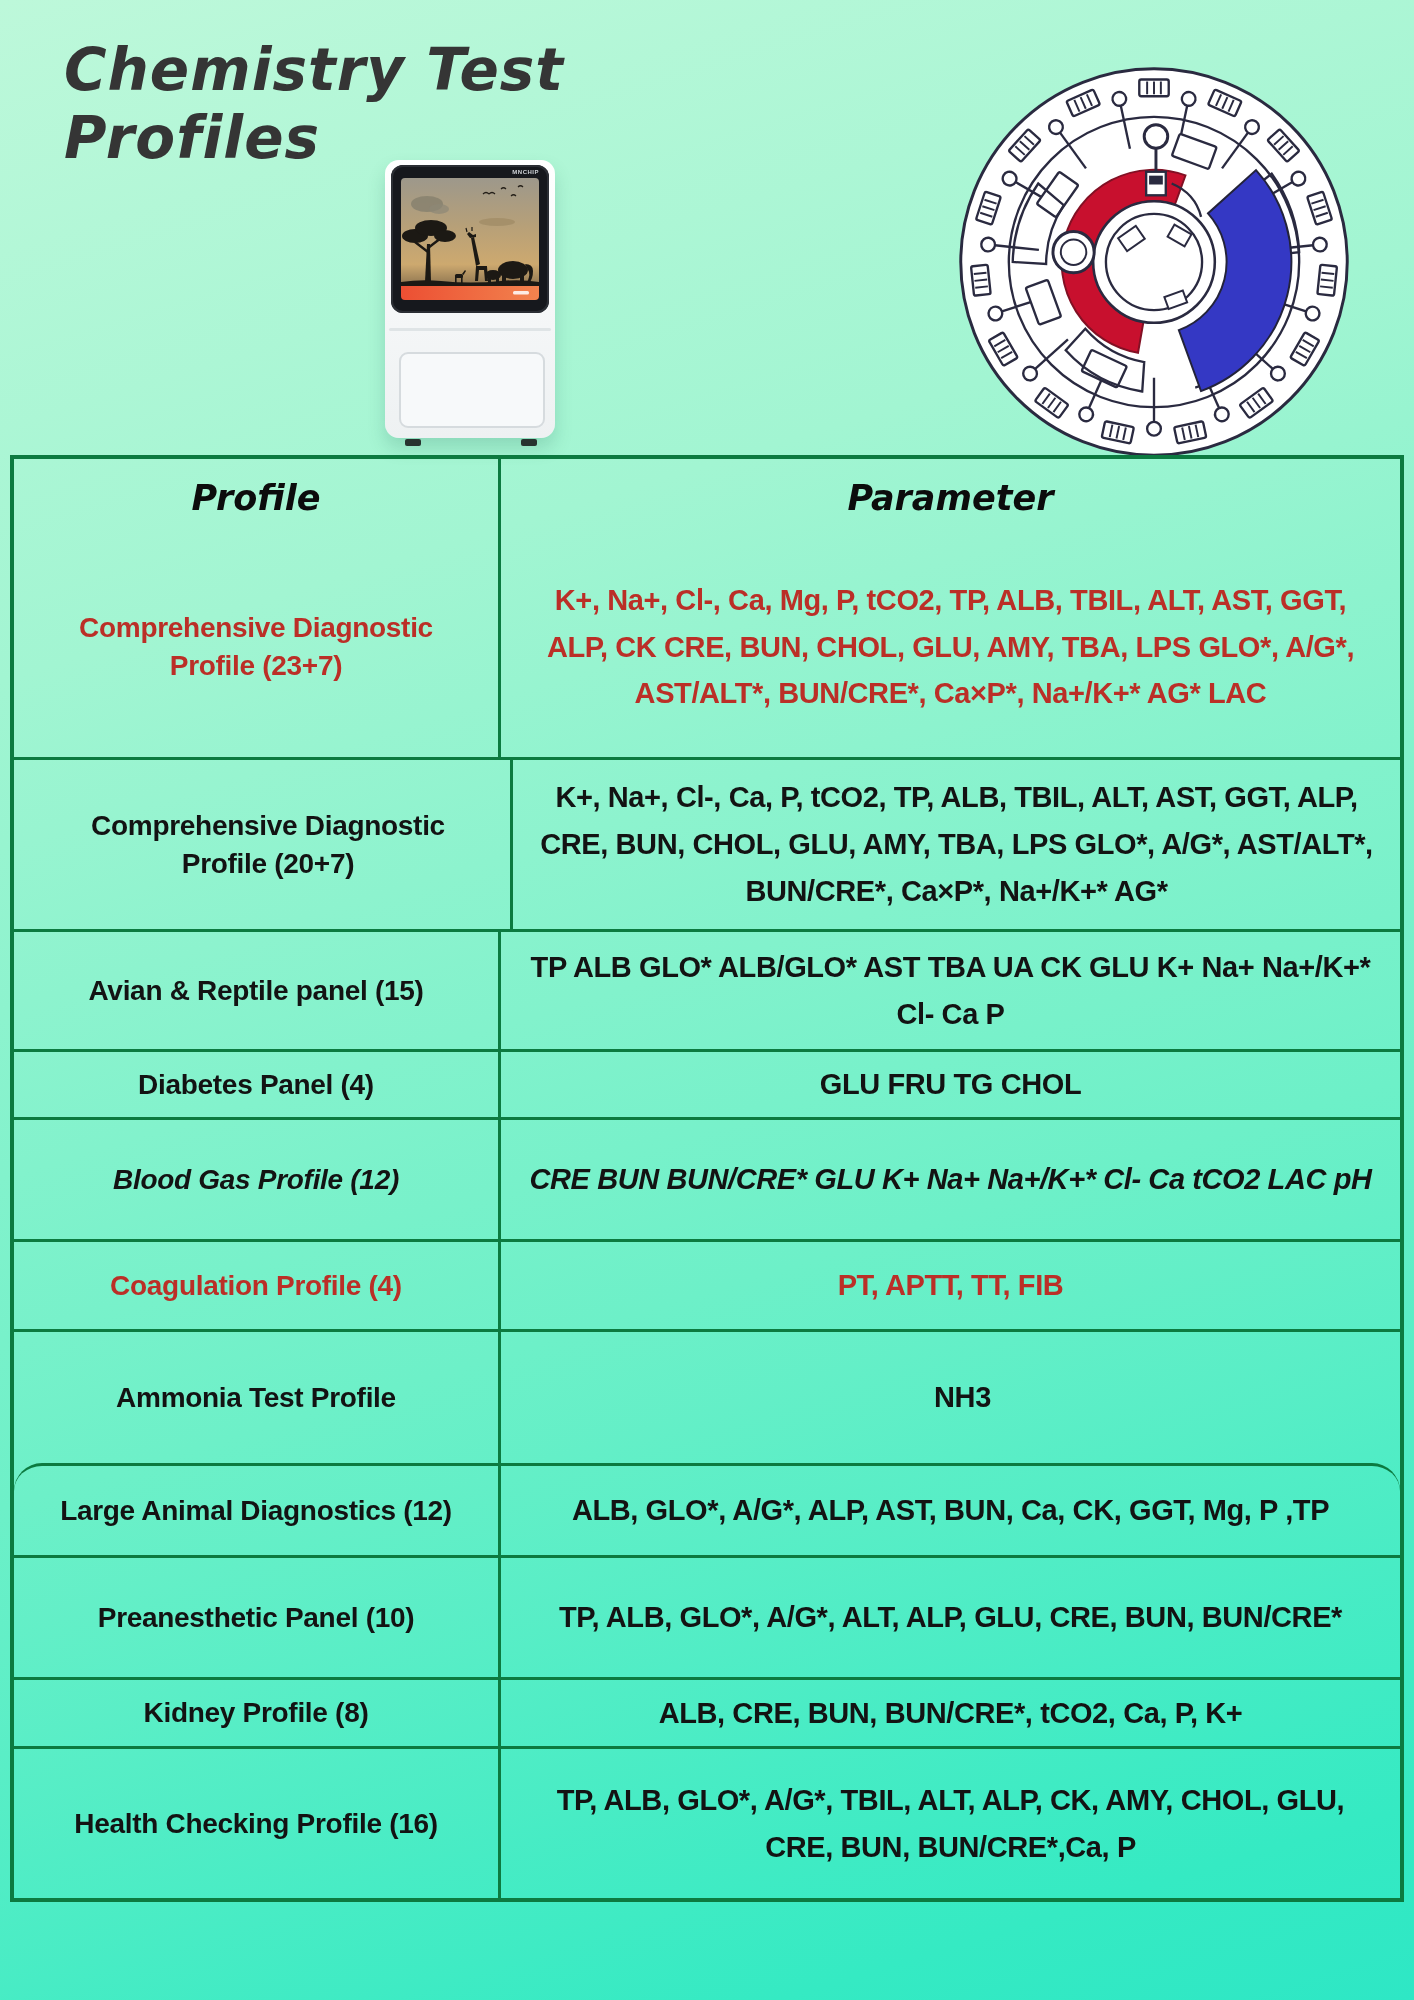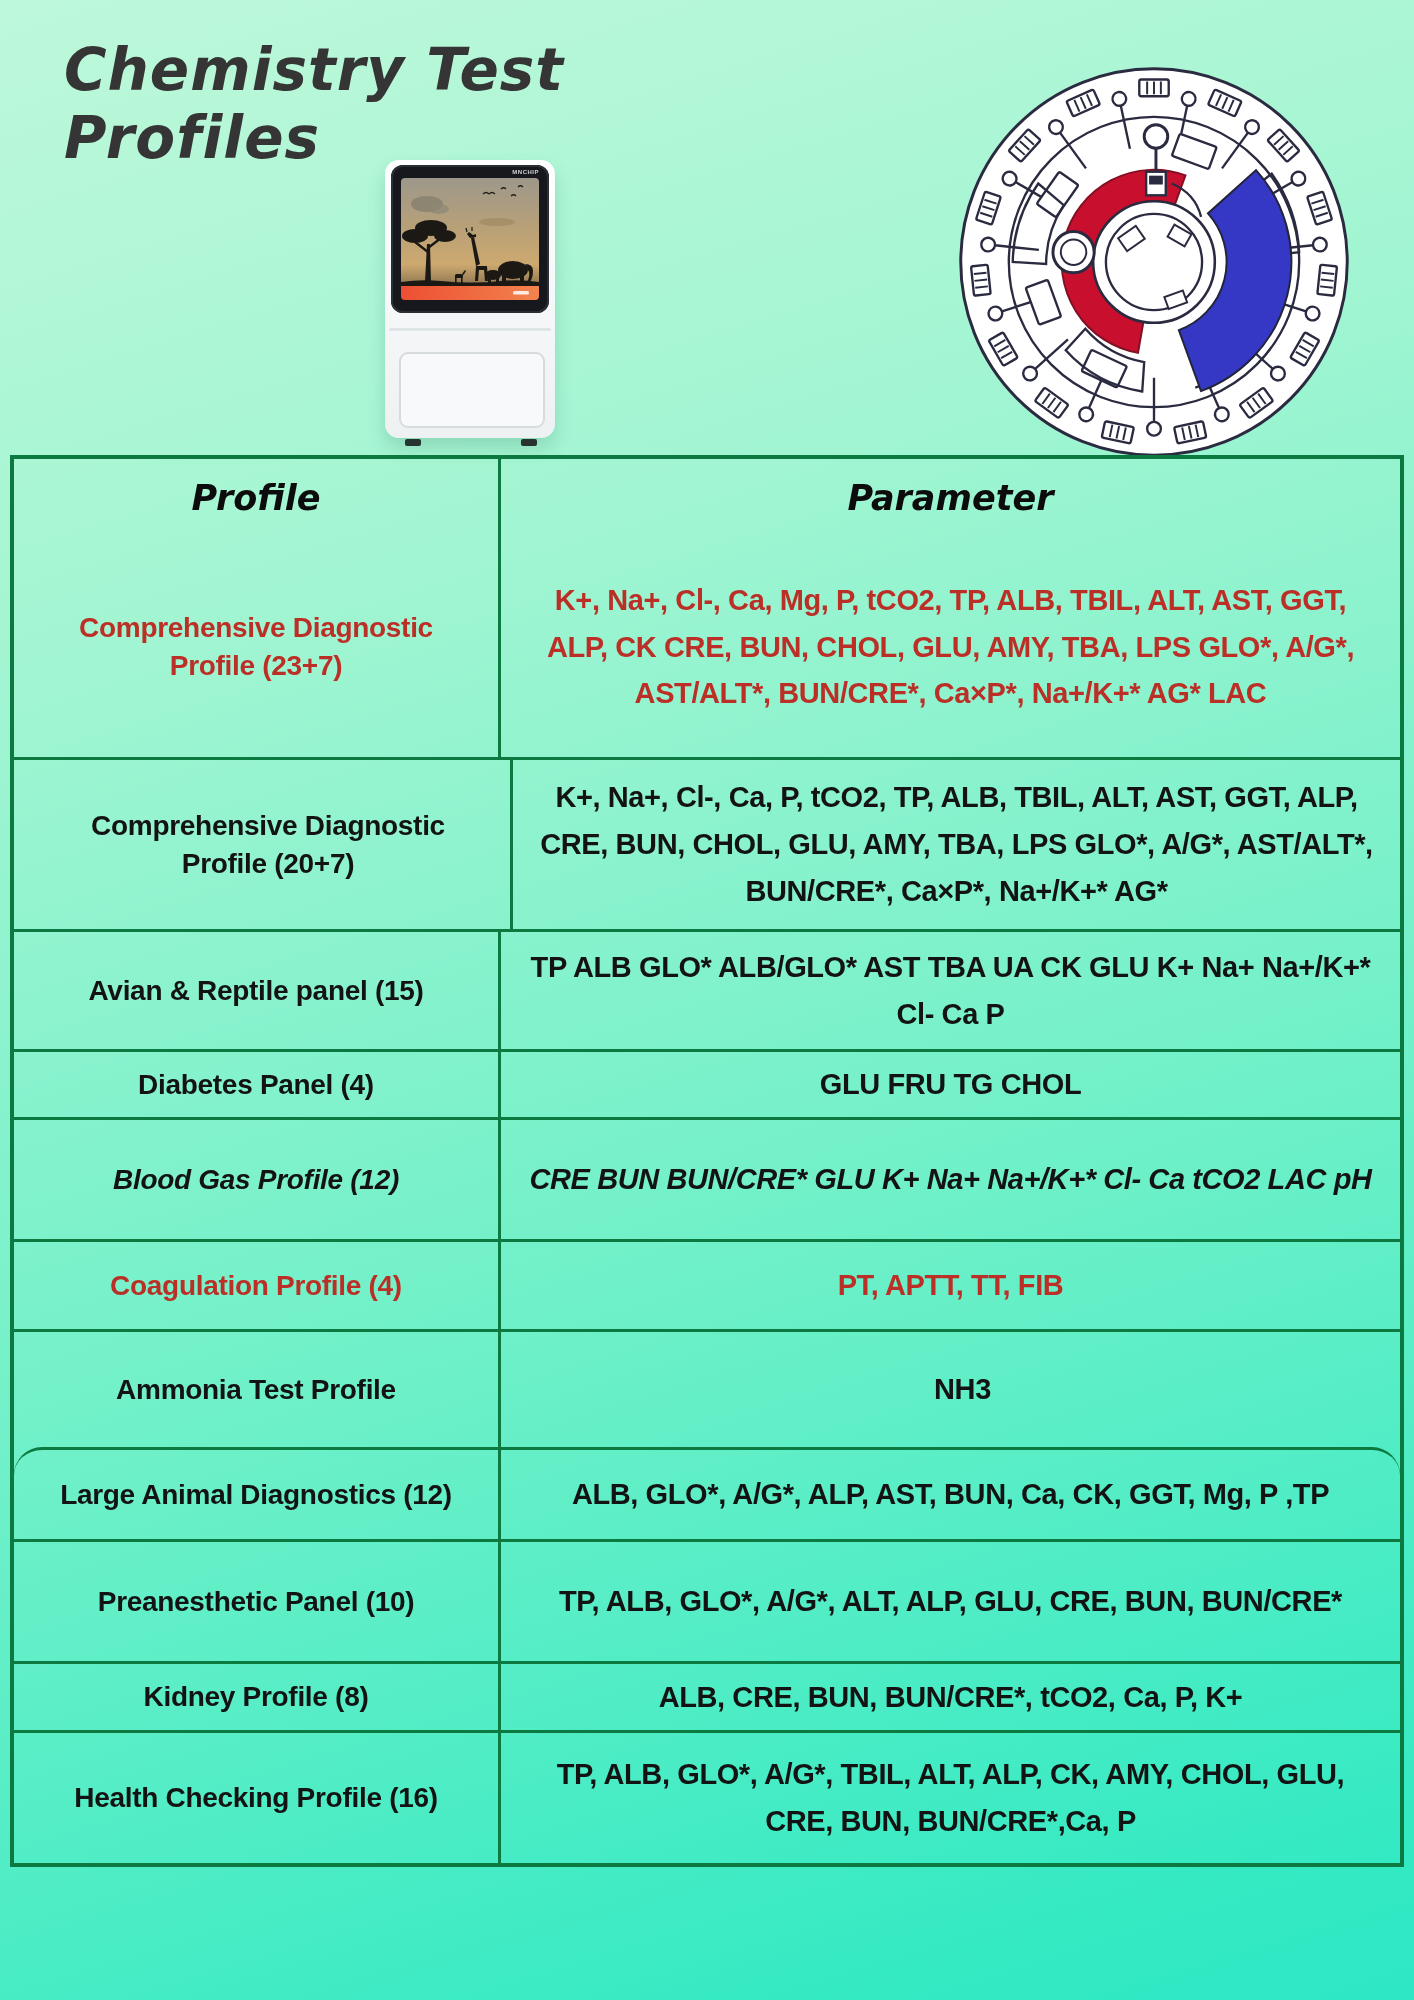--- a/index.html
+++ b/index.html
@@ -365,40 +365,40 @@
   <div class="t-row" style="height: 122px; font-style: italic;">
     <div class="cell pcell">Blood Gas Profile (12)</div>
     <div class="cell vcell">CRE BUN BUN/CRE* GLU K+ Na+ Na+/K+* Cl- Ca tCO2 LAC pH</div>
   </div>
 
   <div class="t-row red" style="height: 90px;">
     <div class="cell pcell">Coagulation Profile (4)</div>
     <div class="cell vcell">PT, APTT, TT, FIB</div>
   </div>
 
-  <div class="t-row" style="height: 118px; gap: 24px;">
+  <div class="t-row" style="height: 134px; gap: 24px;">
     <div class="cell pcell">Ammonia Test Profile</div>
     <div class="cell vcell">NH3</div>
   </div>
 
   <div class="t-row" style="height: 92px; border-radius: 28px;">
     <div class="cell pcell">Large Animal Diagnostics (12)</div>
     <div class="cell vcell">ALB, GLO*, A/G*, ALP, AST, BUN, Ca, CK, GGT, Mg, P ,TP</div>
   </div>
 
   <div class="t-row" style="height: 122px;">
     <div class="cell pcell">Preanesthetic Panel (10)</div>
     <div class="cell vcell">TP, ALB, GLO*, A/G*, ALT, ALP, GLU, CRE, BUN, BUN/CRE*</div>
   </div>
 
   <div class="t-row" style="height: 69px;">
     <div class="cell pcell">Kidney Profile (8)</div>
     <div class="cell vcell">ALB, CRE, BUN, BUN/CRE*, tCO2, Ca, P, K+</div>
   </div>
 
-  <div class="t-row" style="height: 133px;">
+  <div class="t-row" style="height: 152px;">
     <div class="cell pcell">Health Checking Profile (16)</div>
     <div class="cell vcell">TP, ALB, GLO*, A/G*, TBIL, ALT, ALP, CK, AMY, CHOL, GLU, CRE, BUN, BUN/CRE*,Ca, P</div>
   </div>
 </div>
   </div>
 
 </div>
 
 </body></html>

